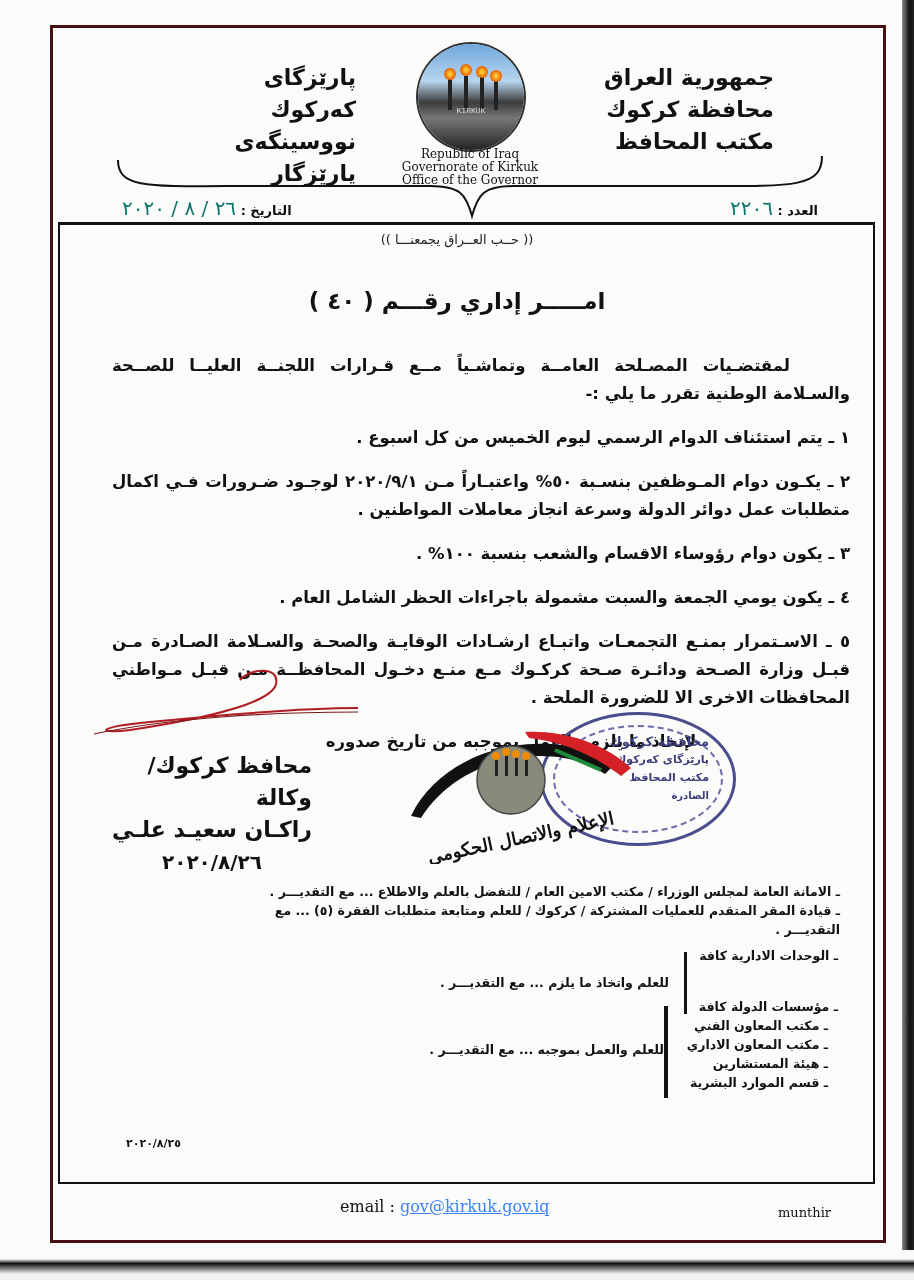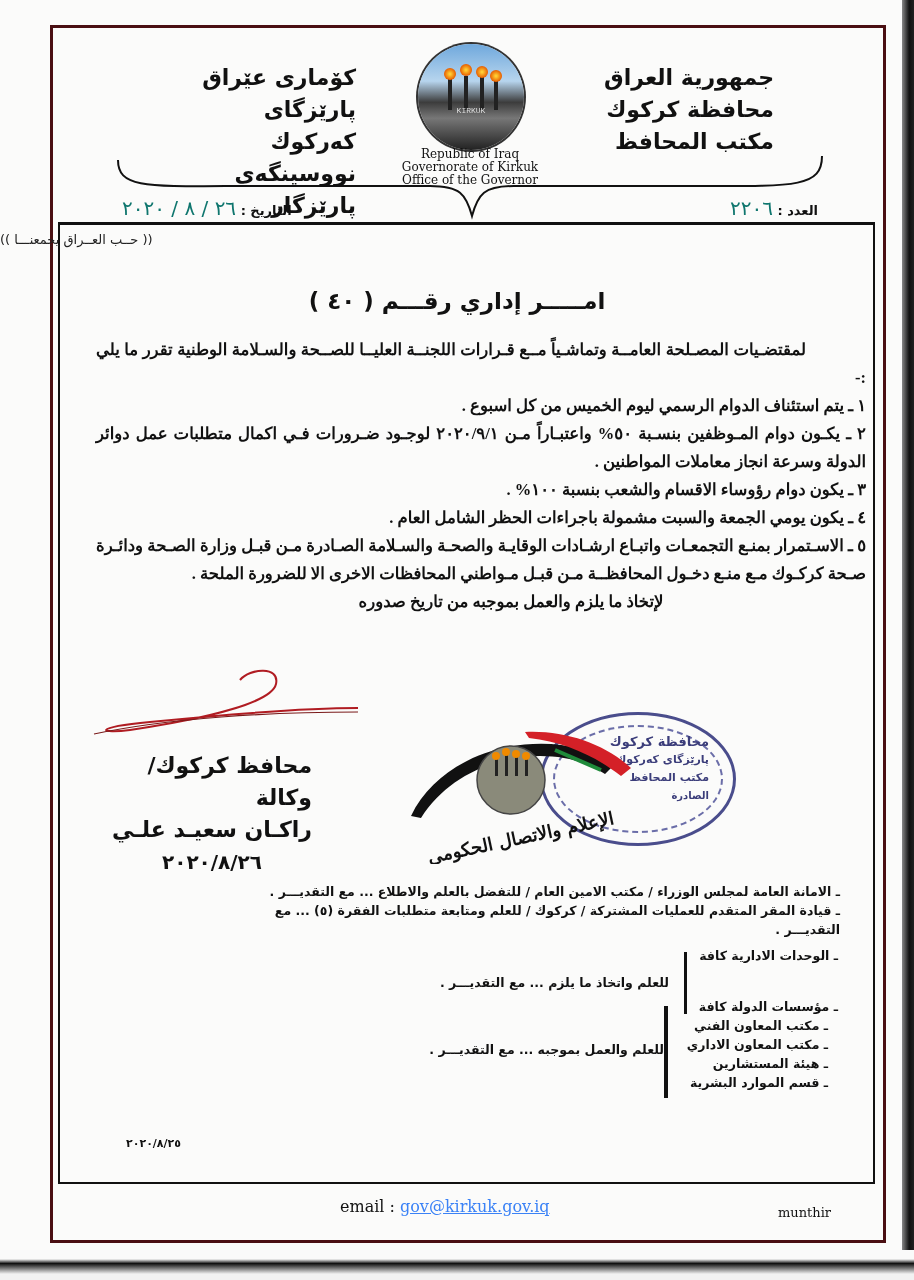--- a/index.html
+++ b/index.html
@@ -14,24 +14,24 @@
   .hdr-left { left:176px; text-align:right; width:180px; }
   .logo { position:absolute; left:418px; top:44px; width:106px; height:106px; border-radius:50%; overflow:hidden; background:linear-gradient(180deg,#6fa8dc 0%, #b7d5ee 35%, #3c3c3c 55%, #777 70%, #222 100%); box-shadow:0 0 0 2px #333; }
   .logo .stack { position:absolute; bottom:40px; width:4px; height:34px; background:#222; }
   .logo .flame { position:absolute; width:12px; height:12px; border-radius:50%; background:radial-gradient(circle,#ffcc33 10%,#e65c00 70%); }
   .logo-caption { position:absolute; left:380px; top:148px; width:180px; text-align:center; font-family:"DejaVu Serif", serif; font-size:12px; line-height:13px; }
   .brace { position:absolute; left:110px; top:150px; }
   .ref-row { position:absolute; top:196px; font-size:13px; font-weight:bold; direction:rtl; }
   .ref-number { right:96px; }
   .ref-date { left:122px; }
   .hand { font-family:"DejaVu Sans", sans-serif; font-weight:normal; font-size:20px; letter-spacing:2px; color:#0f766e; }
-  .slogan { position:absolute; left:0; width:914px; top:232px; text-align:left; font-size:13px; direction:rtl; color:#222; }
+  .slogan { position:absolute; left:0; width:914px; top:232px; text-align:center; font-size:13px; direction:rtl; color:#222; }
   .order-title { position:absolute; left:0; width:914px; top:288px; text-align:center; font-size:23px; font-weight:bold; direction:rtl; }
   .body-text { position:absolute; left:96px; width:770px; top:336px; direction:rtl; text-align:justify; font-size:16.5px; font-weight:bold; line-height:28px; }
-  .body-text p { margin:0;font-family:Liberation Serif, serif; }
+  .body-text p { margin:16px; }
   .body-text .indent { text-indent:60px; }
   .closing { text-align:center; padding-left:60px; }
   .signature { position:absolute; left:90px; top:668px; width:270px; height:70px; }
   .signer { position:absolute; left:112px; top:750px; width:200px; text-align:right; direction:rtl; font-size:22px; font-weight:bold; line-height:32px; }
   .sign-date { direction:ltr; text-align:center; font-size:20px; letter-spacing:2px; }
   .stamp { position:absolute; left:540px; top:712px; width:196px; height:134px; border-radius:50%; border:3px solid #4a4d8c; box-sizing:border-box; }
   .stamp-inner { position:absolute; left:10px; top:10px; right:10px; bottom:10px; border-radius:50%; border:2px dashed #6a6da8; }
   .stamp-text { position:absolute; right:24px; top:18px; color:#3b3d7a; font-size:13px; font-weight:bold; direction:rtl; line-height:18px; text-align:right; }
   .media-logo { position:absolute; left:405px; top:724px; width:230px; height:140px; }
   .cc-section { position:absolute; left:230px; width:610px; top:882px; direction:rtl; font-size:12.5px; font-weight:bold; line-height:19px; }
@@ -56,21 +56,20 @@
   <div class="outer-frame"></div>
   <div class="inner-frame"></div>
 
   <div class="hdr-col hdr-right">
     <div>جمهورية العراق</div>
     <div>محافظة كركوك</div>
     <div>مكتب المحافظ</div>
   </div>
 
   <div class="hdr-col hdr-left">
-    <div>کۆماری عێراق</div>
     <div>پارێزگای کەرکوك</div>
     <div>نووسینگەی پارێزگار</div>
   </div>
 
   <div class="logo">
     <div class="stack" style="left:30px"></div>
     <div class="stack" style="left:46px"></div>
     <div class="stack" style="left:62px"></div>
     <div class="stack" style="left:76px"></div>
     <div class="flame" style="left:26px;top:24px"></div>

